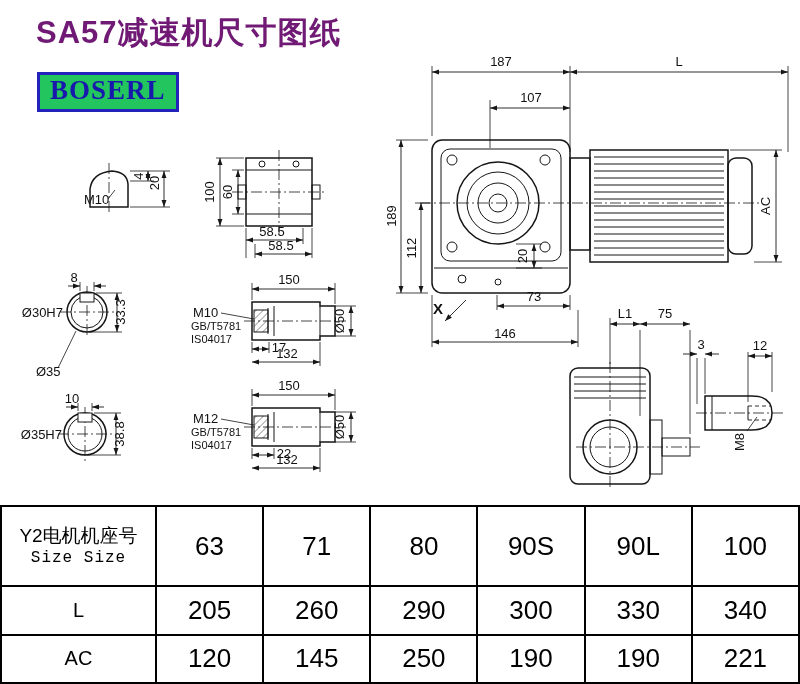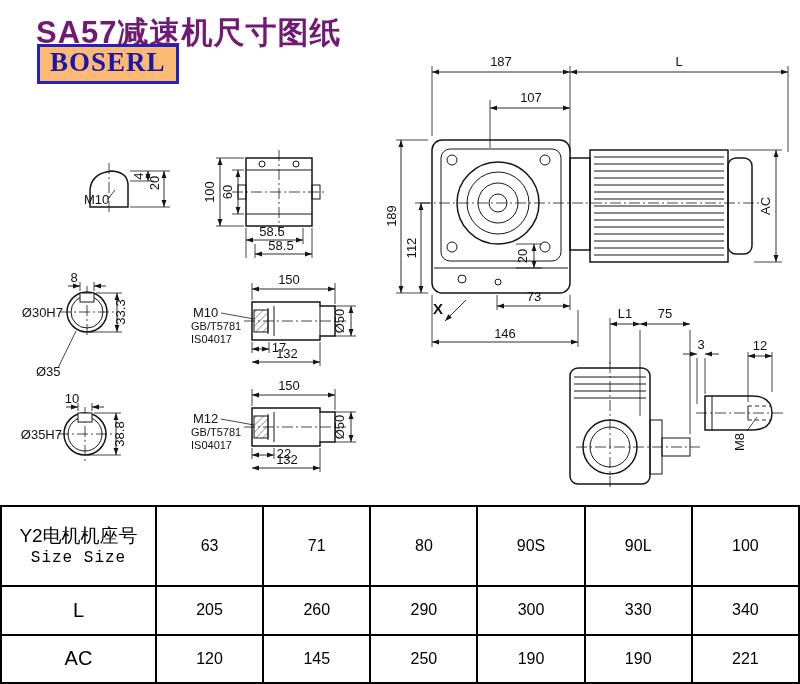--- a/index.html
+++ b/index.html
@@ -1,22 +1,22 @@
 <!DOCTYPE html>
 <html><head>
 <meta charset="utf-8">
 <style>
   * { margin:0; padding:0; box-sizing:border-box; }
   html,body { width:800px; height:684px; }
   body { background:#fff; font-family:"Liberation Sans",sans-serif; position:relative; overflow:hidden; }
   .page { position:absolute; inset:0; background:#fff; }
   .title { position:absolute; left:36px; top:12px; font-size:31px; font-weight:bold; color:#701a75; letter-spacing:1px; }
-  .logo { position:absolute; left:37px; top:44px; border:3px solid #2323bb; color:#1818ad;
+  .logo { position:absolute; left:37px; top:72px; border:3px solid #2323bb; color:#1818ad;
           font-family:"Liberation Serif",serif; font-size:27px; font-weight:bold;
-          padding:0 10px 3px; letter-spacing:1px; background:#fdba74; }
+          padding:0 10px 3px; letter-spacing:1px; background:#22c55e; }
   svg.drawing { position:absolute; left:0; top:0; }
 
   
   .body { fill:none; stroke:#161616; stroke-width:1.5; }
   .thin { fill:none; stroke:#161616; stroke-width:1; }
   .ext  { stroke:#161616; stroke-width:0.8; fill:none; }
   .dim  { stroke:#161616; stroke-width:0.9; fill:none; }
   .cl   { stroke:#161616; stroke-width:0.8; stroke-dasharray:11 3 2 3; fill:none; }
   .dash { stroke:#161616; stroke-width:0.9; stroke-dasharray:4 3; fill:none; }
   .wfill{ fill:#fff; stroke:#161616; stroke-width:1; }
@@ -24,21 +24,21 @@
   text.ts { font-size:11px; }
   text.tb { font-size:15px; font-weight:bold; }
 
   
   .dims-table { position:absolute; left:0; top:505px; width:800px; height:179px;
                 border-collapse:collapse; table-layout:fixed; background:#fff; }
   .dims-table th, .dims-table td { border:2px solid #000; text-align:center; vertical-align:middle;
                 font-weight:normal; color:#000; padding:0; }
   .dims-table tr:first-child { height:68px; }
   .dims-table tr { height:41px; }
-  .dims-table td { font-size:16px;margin-top:28px; }
+  .dims-table td { font-size:26px;margin-top:28px; }
   .dims-table .rowlab { font-size:20px; }
   .h1 { font-size:19px; line-height:1.3; }
   .h2 { font-size:16px; font-family:"Liberation Mono",monospace; letter-spacing:1px; line-height:1.2; }
   col.c0 { width:155px; }
 </style>
 </head>
 <body>
 
 <div class="page">
 

